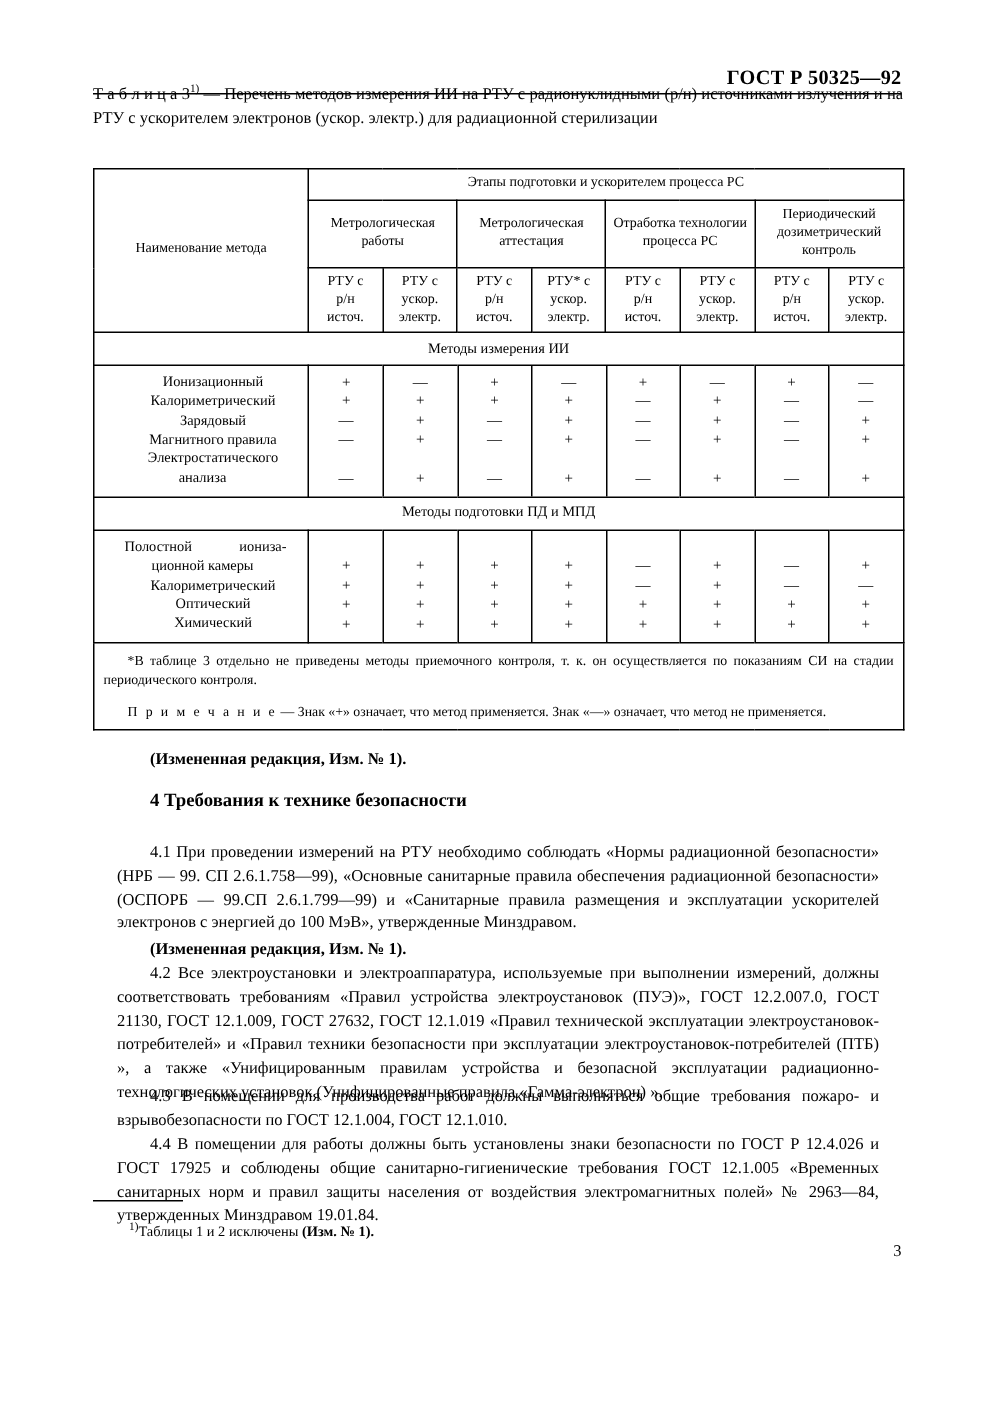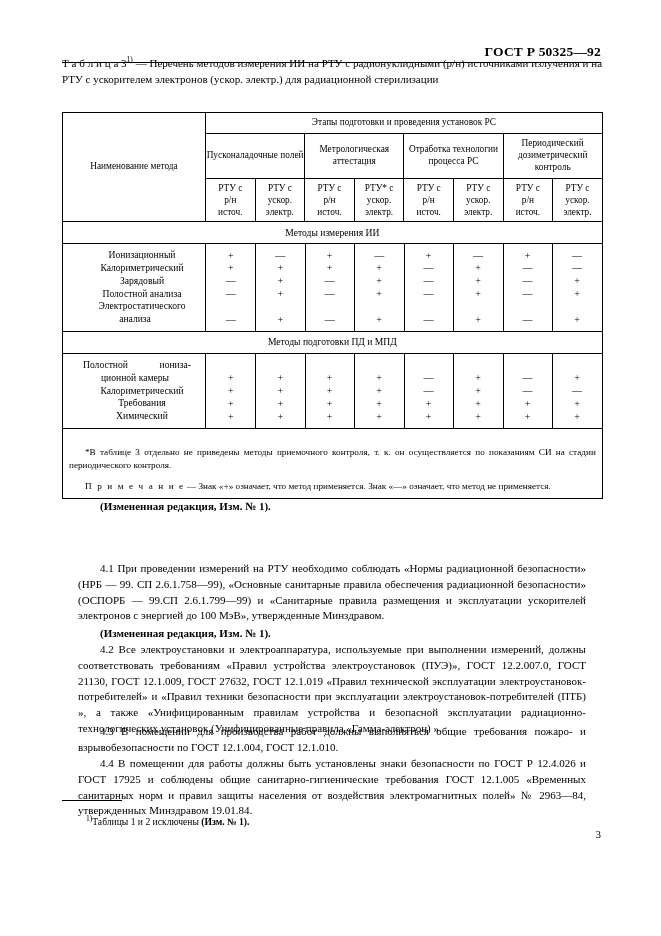--- a/index.html
+++ b/index.html
@@ -128,21 +128,21 @@
   .vrule.thick { width: 1.5px; background: #000; }
 
   
   .note-cell {
     text-align: left;
     padding: 5px 6px 5px 6px !important;
     font-size: 9.2px;
     line-height: 1.45;
   }
   .note-cell p { margin: 0; text-align: justify; }
-  .note-cell p.ind { text-indent: 16px; margin-top: 12px; }
+  .note-cell p.ind { text-indent: 16px; }
   .note-cell p.gap { margin-top: 7px; }
   .prim { letter-spacing: 1.6px; }
 
   
   .body-block {
     position: absolute;
     left: 62px; width: 540px;
     font-size: 11px;
     line-height: 1.44;
   }
@@ -198,25 +198,25 @@
           <col style="width:49.6px">
         <col style="width:49.6px">
           <col style="width:49.6px">
         <col style="width:49.6px">
           <col style="width:49.6px">
       </colgroup>
 
       <tbody>
           <tr>
         <td rowspan="3" class="hdr-name outer-top outer-left thick-r">Наименование метода</td>
-        <td colspan="8" class="hdr-stages outer-top outer-right">Этапы подготовки и проведения установок РС</td>
+        <td colspan="8" class="hdr-stages outer-top outer-right">Этапы подготовки и ускорителем процесса РС</td>
       </tr>
 
       <tr>
-        <td colspan="2" class="hdr-group thick-r">Пусконаладочные полей</td>
+        <td colspan="2" class="hdr-group thick-r">Метрологическая работы</td>
         <td colspan="2" class="hdr-group thick-r">Метрологическая аттестация</td>
         <td colspan="2" class="hdr-group thick-r">Отработка технологии процесса РС</td>
         <td colspan="2" class="hdr-group outer-right">Периодический дозиметрический контроль</td>
       </tr>
 
       <tr>
         <td class="hdr-sub">
           <div>РТУ с</div>
           <div>р/н</div>
           <div>источ.</div>
@@ -260,21 +260,21 @@
 
       <tr class="section-title-row">
         <td colspan="9" class="thick-t outer-left outer-right">Методы измерения ИИ</td>
       </tr>
 
       <tr>
         <td class="names-cell outer-left thick-r">
           <div class="nm">Ионизационный</div>
           <div class="nm">Калориметрический</div>
           <div class="nm">Зарядовый</div>
-          <div class="nm">Полостной анализа</div>
+          <div class="nm">Магнитного правила</div>
           <div class="nm">Электростатического</div>
           <div class="nm-cont">анализа</div>
         </td>
         <td colspan="8" class="marks-cell outer-right">
           <span class="vrule" style="left:12.5%"></span>
           <span class="vrule thick" style="left:25%"></span>
           <span class="vrule" style="left:37.5%"></span>
           <span class="vrule thick" style="left:50%"></span>
           <span class="vrule" style="left:62.5%"></span>
           <span class="vrule thick" style="left:75%"></span>
@@ -337,21 +337,21 @@
 
       <tr class="section-title-row">
         <td colspan="9" class="thick-t outer-left outer-right">Методы подготовки ПД и МПД</td>
       </tr>
 
       <tr>
         <td class="names-cell outer-left thick-r">
           <div class="justify2">Полостной    иониза-</div>
           <div class="nm-cont">ционной камеры</div>
           <div class="nm">Калориметрический</div>
-          <div class="nm">Требования</div>
+          <div class="nm">Оптический</div>
           <div class="nm">Химический</div>
         </td>
         <td colspan="8" class="marks-cell outer-right">
           <span class="vrule" style="left:12.5%"></span>
           <span class="vrule thick" style="left:25%"></span>
           <span class="vrule" style="left:37.5%"></span>
           <span class="vrule thick" style="left:50%"></span>
           <span class="vrule" style="left:62.5%"></span>
           <span class="vrule thick" style="left:75%"></span>
           <span class="vrule" style="left:87.5%"></span>
@@ -408,20 +408,23 @@
         </td>
       </tr>
     </tbody>
       </table>
   </div>
 
   <div class="body-block" style="top:483px;">
     <p class="p-ind p-bold">(Измененная редакция, Изм. № 1).</p>
   </div>
 
+  <div class="body-block" style="top:508px;">
+    <p class="sec-head" style="text-indent:22px">4  Требования к технике безопасности</p>
+  </div>
 
   <div class="body-block" style="top:545px;">
     <p class="p-ind">4.1  При проведении измерений на РТУ необходимо соблюдать «Нормы радиационной безопасности» (НРБ — 99. СП 2.6.1.758—99), «Основные санитарные правила обеспечения радиационной безопасности»  (ОСПОРБ — 99.СП  2.6.1.799—99) и «Санитарные правила размещения и эксплуатации ускорителей электронов с энергией до 100 МэВ», утвержденные Минздравом.</p>
   </div>
 
   <div class="body-block" style="top:610px;">
     <p class="p-ind p-bold">(Измененная редакция, Изм. № 1).</p>
   </div>
 
   <div class="body-block" style="top:626px;">

